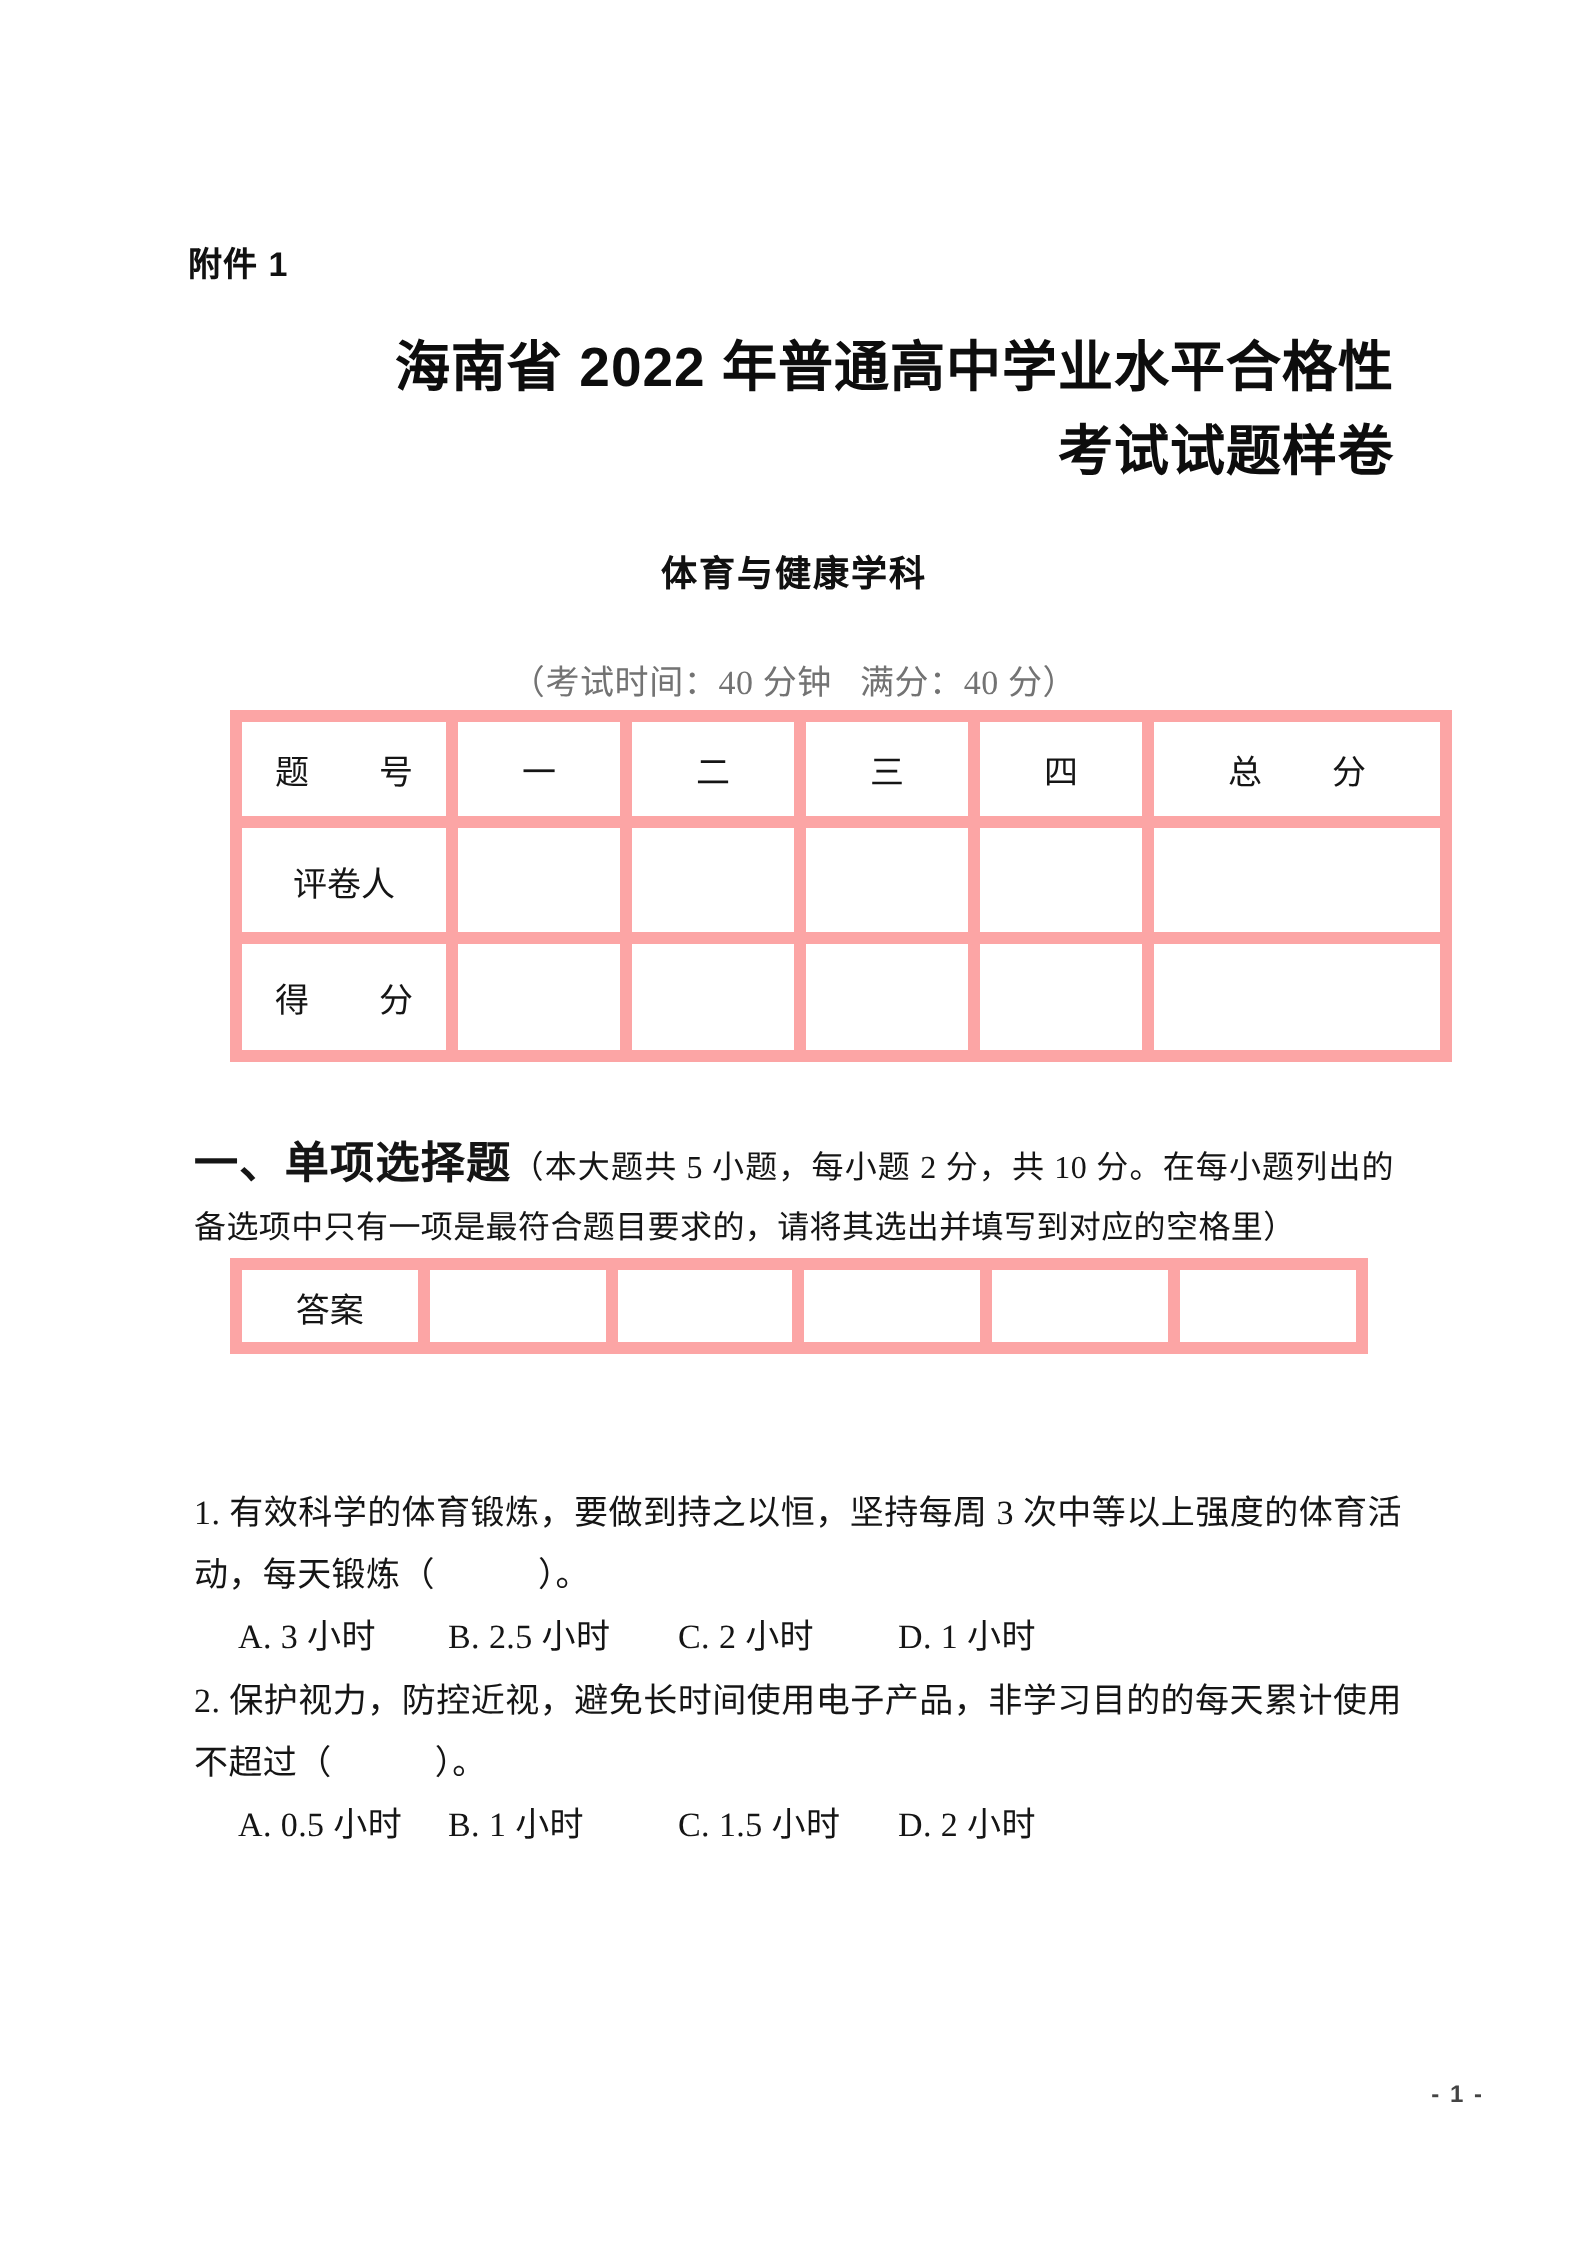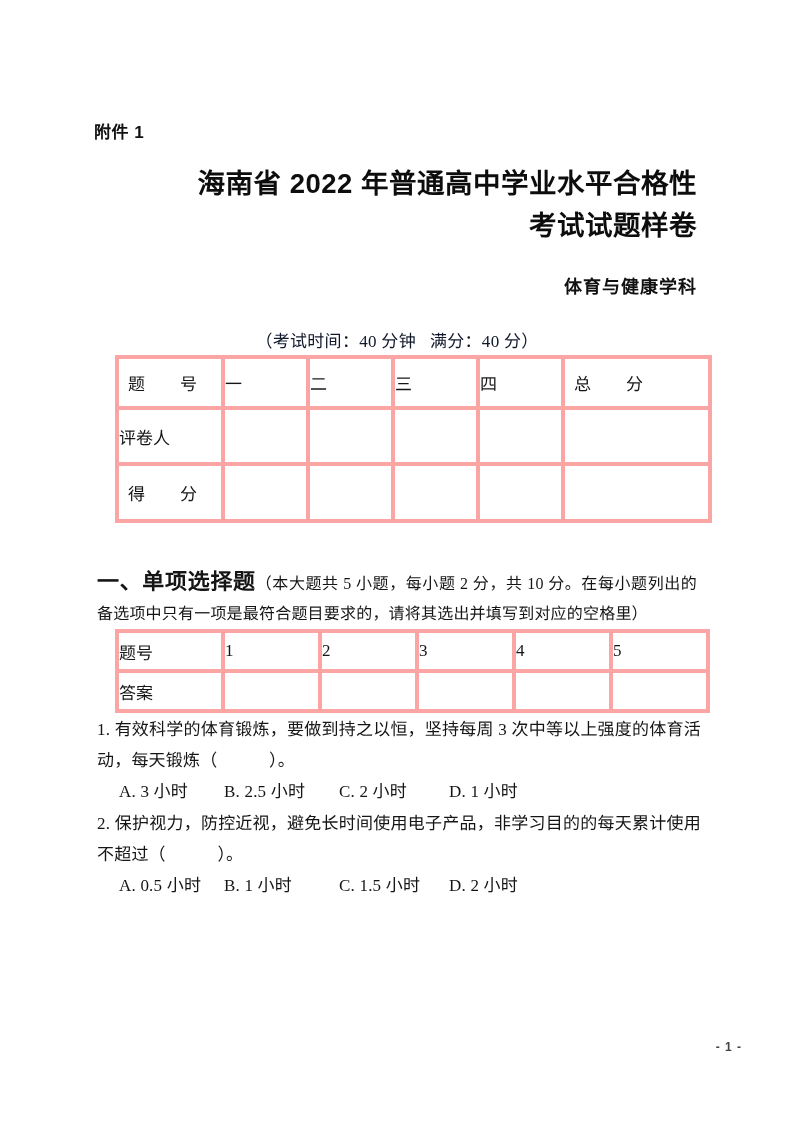--- a/index.html
+++ b/index.html
@@ -49,50 +49,50 @@
     color: #0d0d0d;
     letter-spacing: 0.5px;
   }
   .doc-title .line2 { display: block; }
 
   .doc-subtitle {
     position: absolute;
     left: 97px;
     top: 272px;
     width: 600px;
-    text-align: right;
+    text-align: center;
     font-family: "Liberation Sans", "DejaVu Sans", sans-serif;
     font-size: 18px;
     font-weight: 700;
     letter-spacing: 1px;
     color: #111;
   }
 
   
   .exam-meta {
     position: absolute;
     left: 97px;
     top: 327px;
     width: 600px;
     text-align: center;
     font-size: 17px;
     letter-spacing: 0.3px;
-    color: #0f172a;
+    color: #737373;
   }
   .exam-meta .gap { display: inline-block; width: 14px; }
 
   
   table.grid {
     position: absolute;
     border-collapse: collapse;
     table-layout: fixed;
   }
   table.grid td {
-    border: 4px solid #fca5a5;
-    text-align: left;
+    border: 6px solid #fca5a5;
+    text-align: center;
     vertical-align: middle;
     font-size: 17px;
     color: #151515;
     padding: 0;
   }
   .spaced {
     display: inline-block;
     letter-spacing: 9px;
     text-indent: 9px;
   }
@@ -131,21 +131,21 @@
     font-weight: 700;
     font-size: 22px;
     letter-spacing: 0.3px;
   }
   .section-note { letter-spacing: 0.2px; margin-top: 24px; }
 
   
   .questions {
     position: absolute;
     left: 97px;
-    top: 714px;
+    top: 741px;
     width: 604px;
     font-size: 17px;
     color: #151515;
   }
   .q {
     margin: 0 0 1px 0;
   }
   .q-text {
     line-height: 31px;
     text-align: justify;
@@ -229,28 +229,20 @@
     </tr>
   </tbody>
     </table>
 
   <div class="section">
     <span class="section-title">一、单项选择题</span><span class="section-note">（本大题共 5 小题，每小题 2 分，共 10 分。在每小题列出的备选项中只有一项是最符合题目要求的，请将其选出并填写到对应的空格里）</span>
   </div>
 
   <table class="grid" id="answer-table">
     <tbody>
-        <tr>
-      <td style="width:102px">题号</td>
-      <td style="width:93px">1</td>
-      <td style="width:93px">2</td>
-      <td style="width:93px">3</td>
-      <td style="width:93px">4</td>
-      <td style="width:93px">5</td>
-    </tr>
     <tr>
       <td>答案</td>
       <td></td>
       <td></td>
       <td></td>
       <td></td>
       <td></td>
     </tr>
   </tbody>
     </table>

